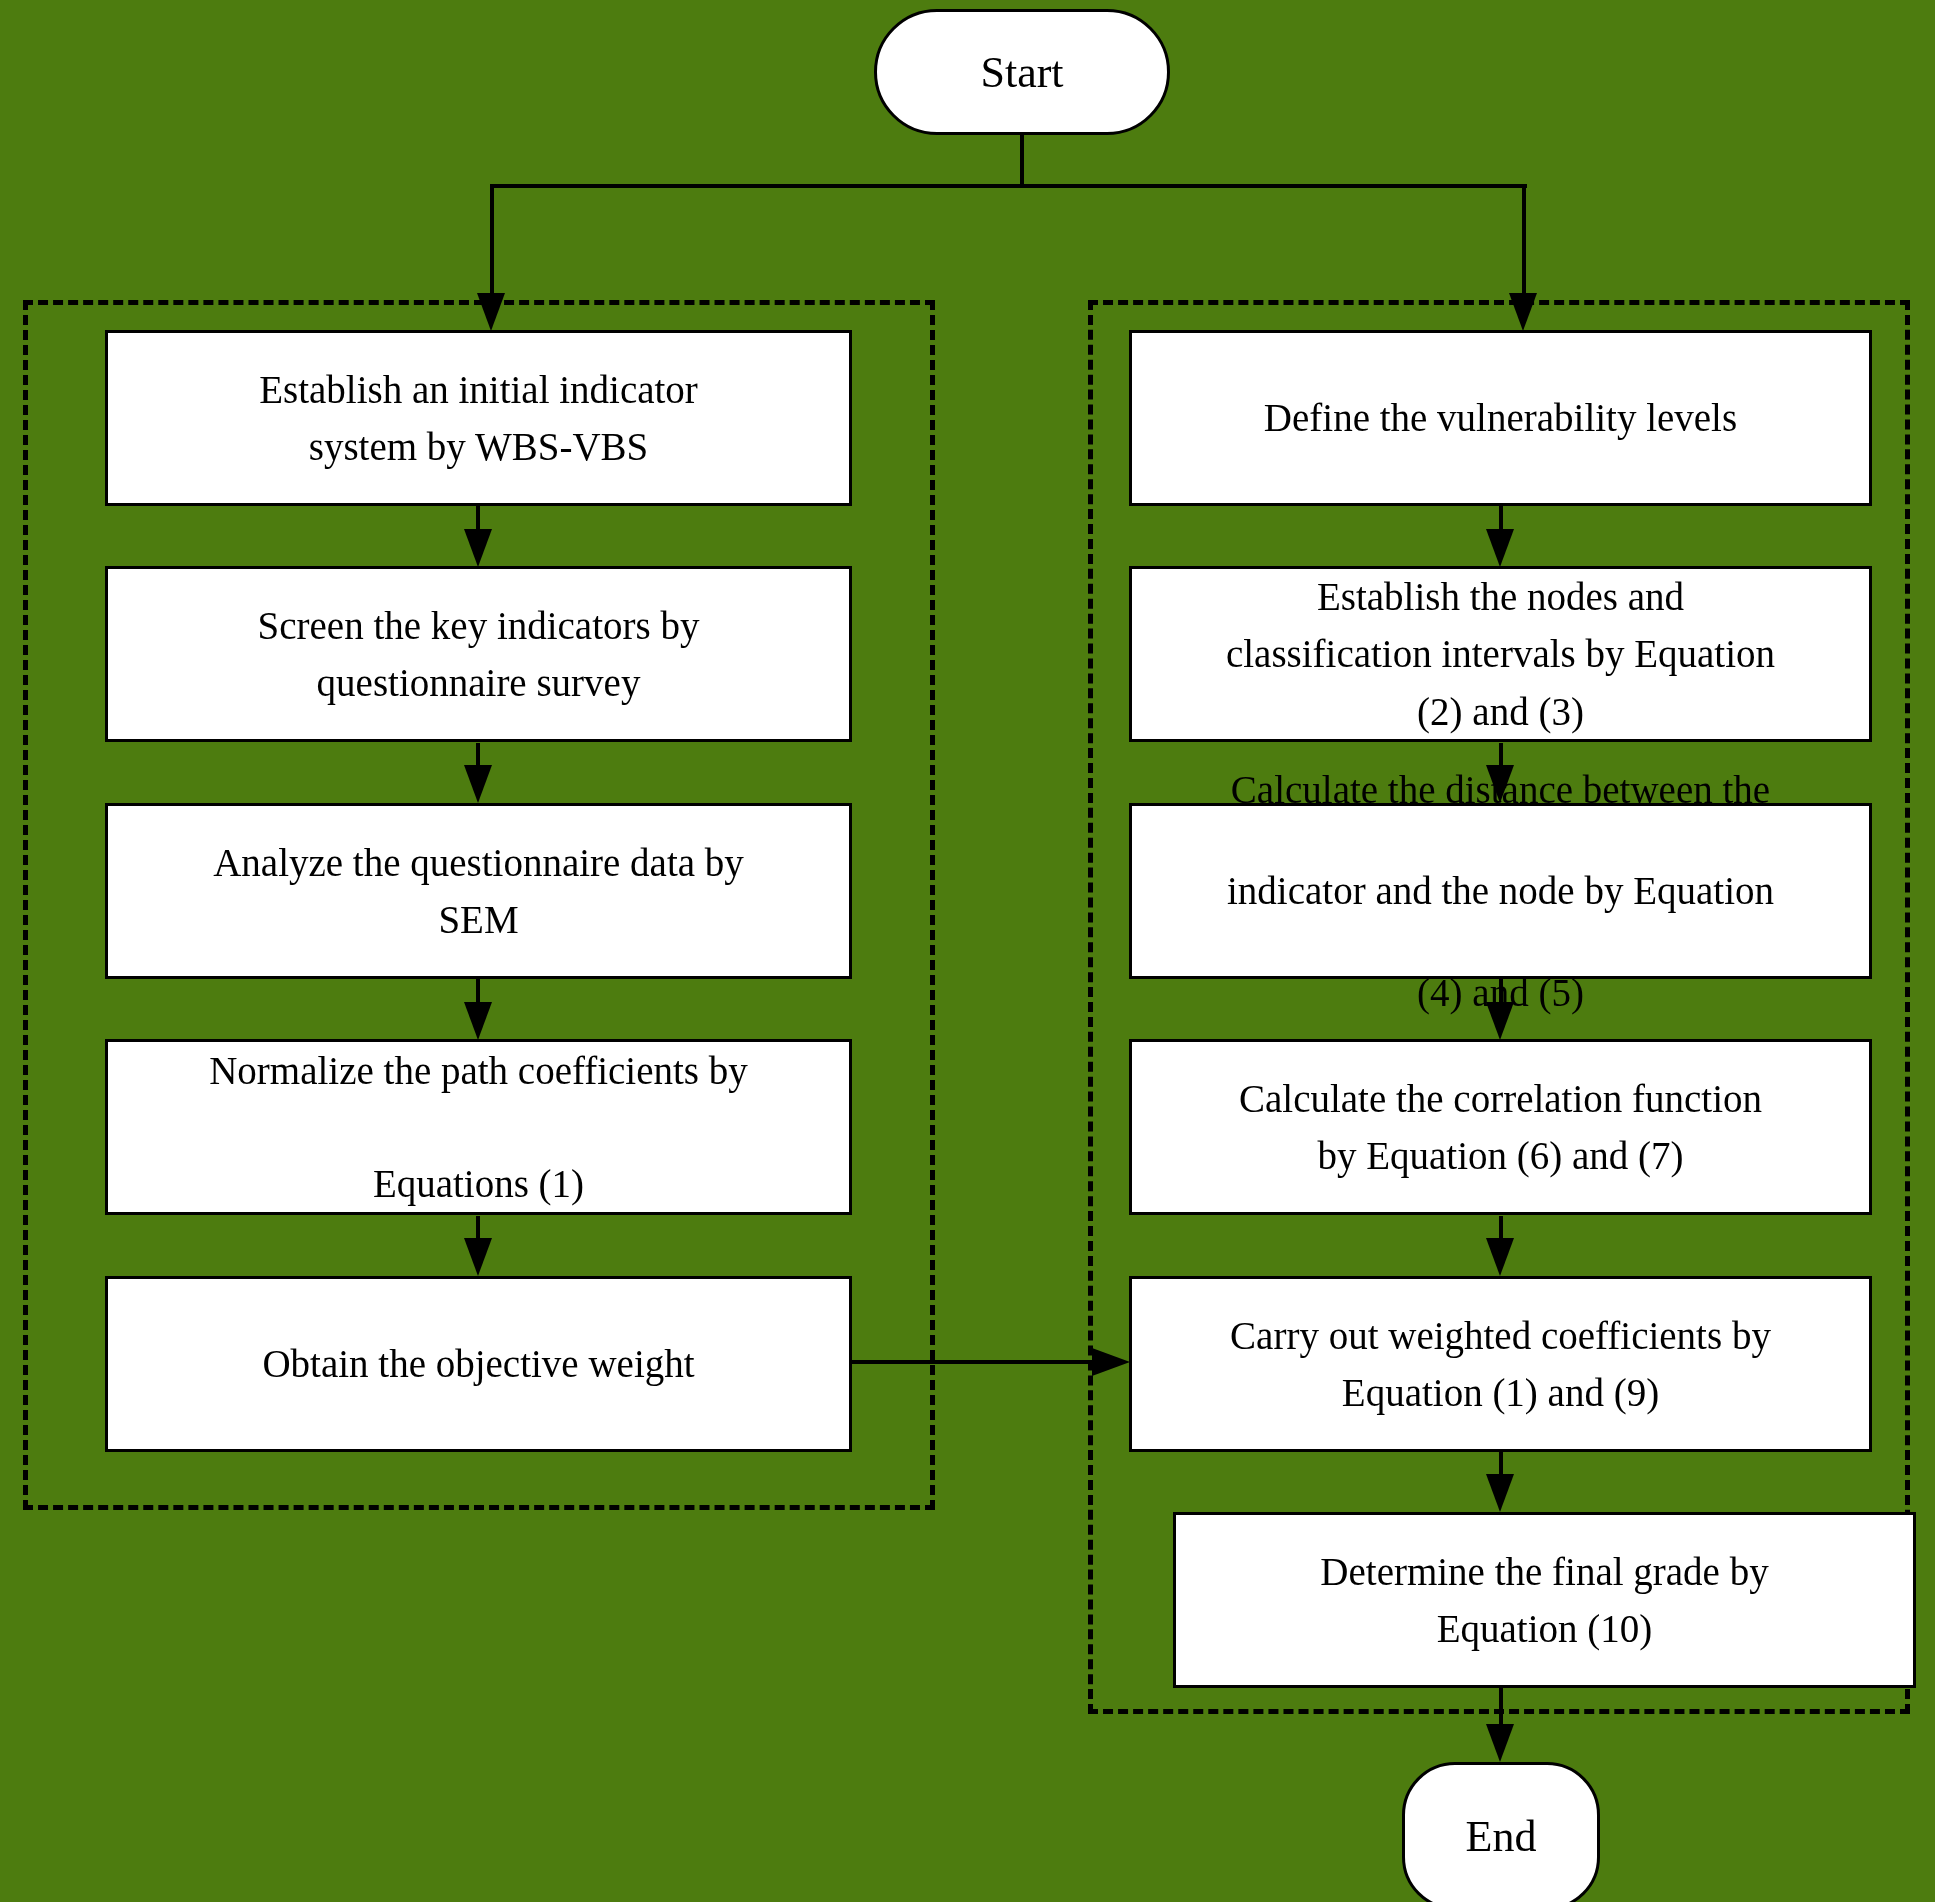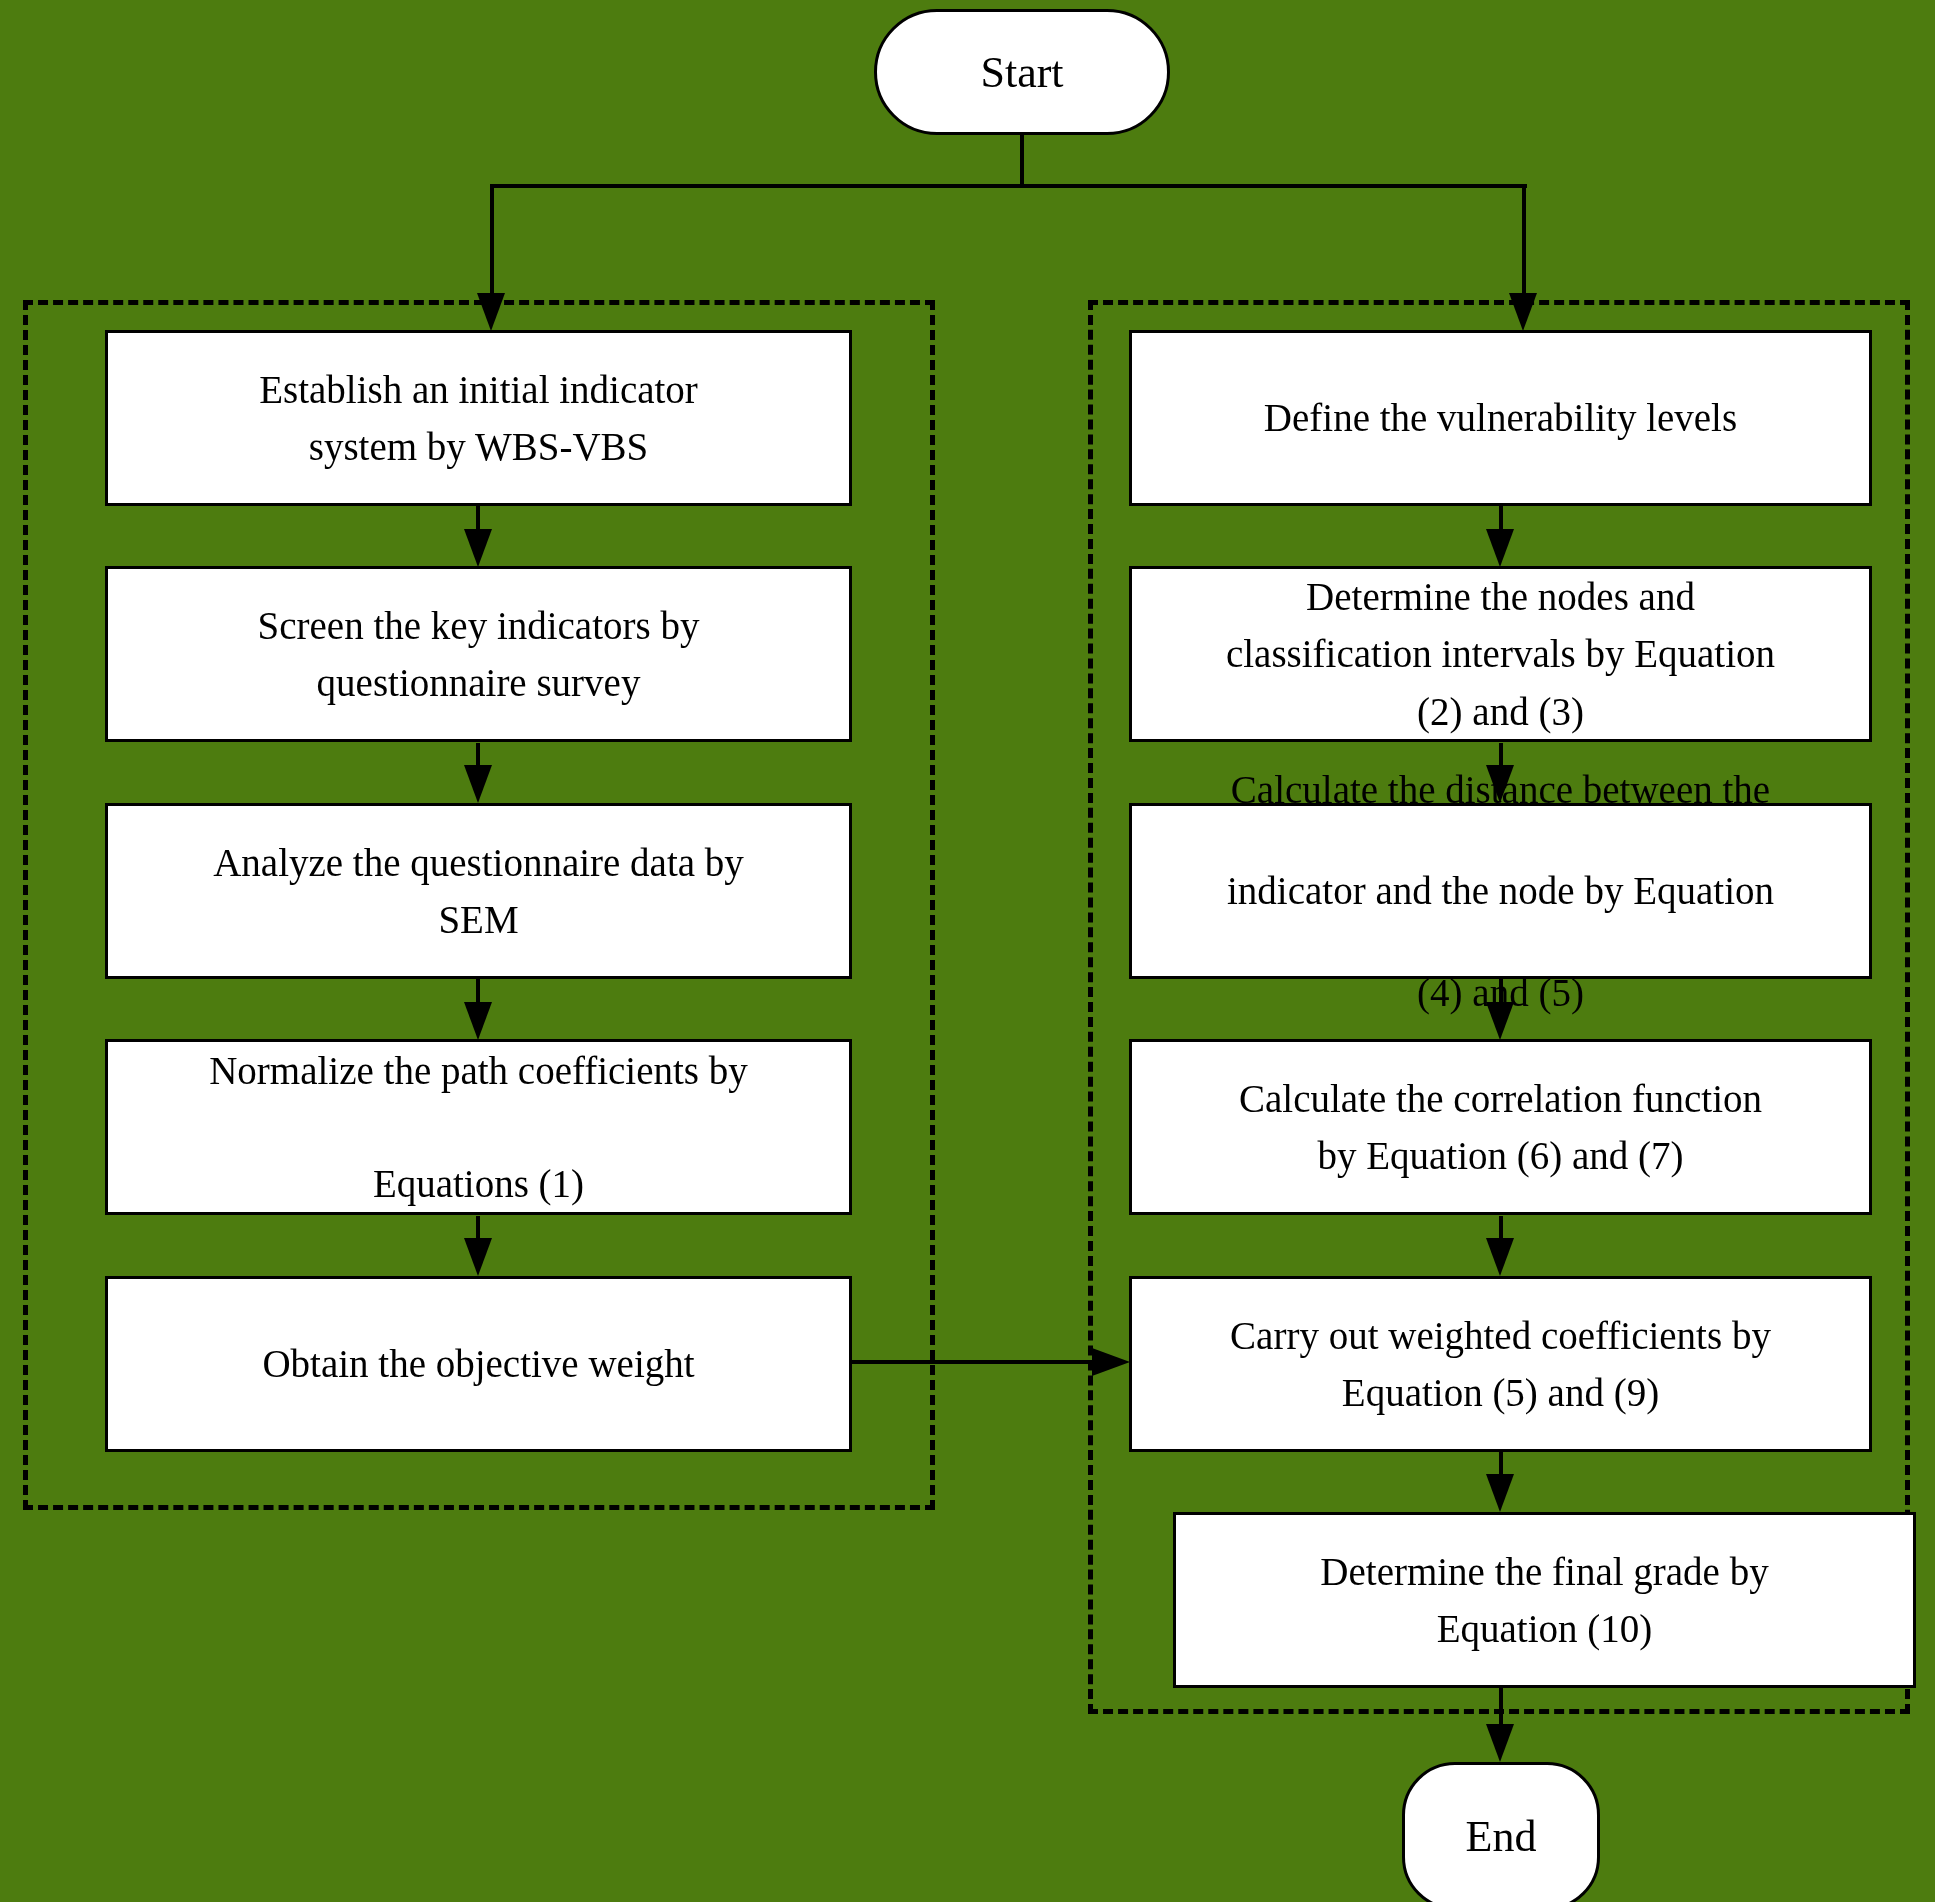--- a/index.html
+++ b/index.html
@@ -94,36 +94,36 @@
   <div class="arrow-down" style="left:464px; top:765px;"></div>
   <div class="cline" style="left:476px; top:979px; width:3.8px; height:28.5px;"></div>
   <div class="arrow-down" style="left:464px; top:1002px;"></div>
   <div class="cline" style="left:476px; top:1216px; width:3.8px; height:28.5px;"></div>
   <div class="arrow-down" style="left:464px; top:1238px;"></div>
 
   <div class="node box" style="left:1129px; top:330px; width:743px; height:176px;">
     <div class="tline">Define the vulnerability levels</div>
   </div>
   <div class="node box" style="left:1129px; top:566px; width:743px; height:176px;">
-    <div class="tline">Determine the nodes and</div>
+    <div class="tline">Establish the nodes and</div>
     <div class="tline">classification intervals by Equation</div>
     <div class="tline">(2) and (3)</div>
   </div>
   <div class="node box" style="left:1129px; top:803px; width:743px; height:176px;gap:44px;">
     <div class="tline">Calculate the distance between the</div>
     <div class="tline">indicator and the node by Equation</div>
     <div class="tline">(4) and (5)</div>
   </div>
   <div class="node box" style="left:1129px; top:1039px; width:743px; height:176px;">
     <div class="tline">Calculate the correlation function</div>
     <div class="tline">by Equation (6) and (7)</div>
   </div>
   <div class="node box" style="left:1129px; top:1276px; width:743px; height:176px;">
     <div class="tline">Carry out weighted coefficients by</div>
-    <div class="tline">Equation (5) and (9)</div>
+    <div class="tline">Equation (1) and (9)</div>
   </div>
   <div class="node box" style="left:1129px; top:1512px; width:743px; height:176px;margin-left:44px;">
     <div class="tline">Determine the final grade by</div>
     <div class="tline">Equation (10)</div>
   </div>
 
   <div class="cline" style="left:1499px; top:506px; width:3.8px; height:28.5px;"></div>
   <div class="arrow-down" style="left:1486px; top:529px;"></div>
   <div class="cline" style="left:1499px; top:743px; width:3.8px; height:28.5px;"></div>
   <div class="arrow-down" style="left:1486px; top:765px;"></div>

